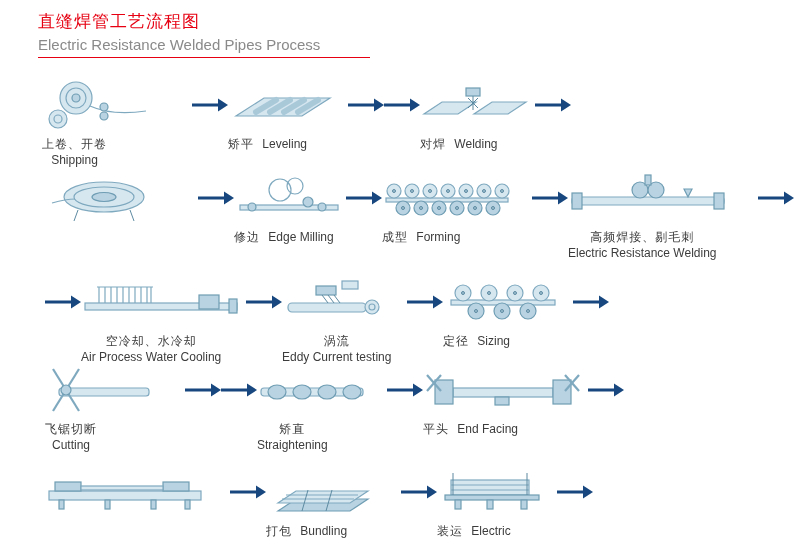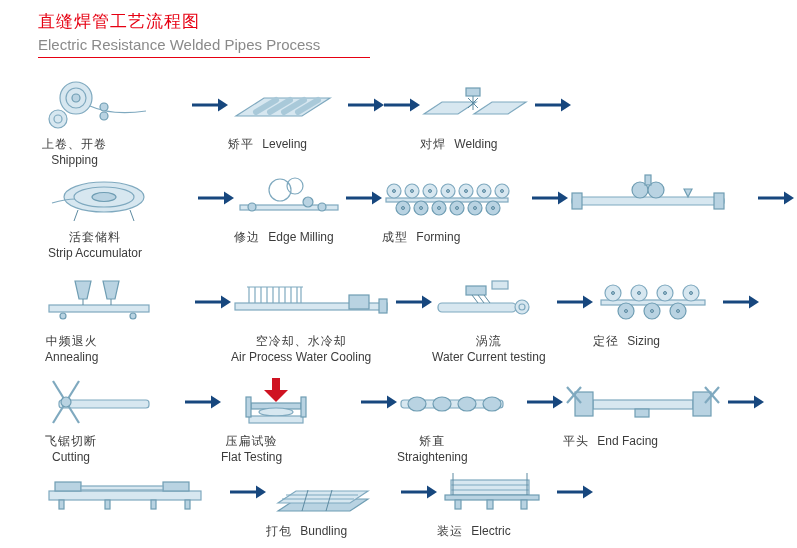--- a/index.html
+++ b/index.html
@@ -7,21 +7,21 @@
           font-family:"Liberation Sans","DejaVu Sans",sans-serif;}
   .header{position:absolute;left:38px;top:10px;}
   .title-zh{color:#e60012;font-size:17px;font-weight:normal;letter-spacing:1px;}
   .title-en{color:#8a8a8a;font-size:15px;margin-top:3px;}
   .title-rule{width:332px;height:1px;background:#e60012;margin-top:4px;}
 
   .row{position:absolute;display:flex;align-items:flex-start;}
   .r1{top:75px;left:42px;}
   .r2{top:168px;left:48px;}
   .r3{top:272px;left:45px;}
-  .r4{top:372px;left:45px;}
+  .r4{top:360px;left:45px;}
   .r5{top:462px;left:45px;}
 
   .step{display:flex;flex-direction:column;align-items:flex-start;flex:none;}
   .art{height:60px;display:flex;align-items:center;justify-content:center;}
   .lbl{font-size:12px;color:#3c3c3c;text-align:center;line-height:1.3;margin-top:2px;white-space:nowrap;}
   .lbl .zh{letter-spacing:1px;}
   .lbl:not(.stack) .zh{margin-right:5px;}
   .lbl.stack .zh,.lbl.stack .en{display:block;}
 
   .arrow{flex:none;margin-top:23px;}
@@ -137,24 +137,20 @@
     <div class="step" style="width:150px">
       <div class="art">
         <svg width="110" height="58" viewBox="0 0 110 58">
           <ellipse class="f" cx="56" cy="28" rx="40" ry="15"></ellipse>
           <ellipse class="ln" cx="56" cy="28" rx="30" ry="10"></ellipse>
           <ellipse class="f2" cx="56" cy="28" rx="12" ry="4.5"></ellipse>
           <path class="ln" d="M4 34 Q18 30 27 30"></path>
           <line class="axl" x1="30" y1="41" x2="26" y2="52"></line>
           <line class="axl" x1="82" y1="41" x2="86" y2="52"></line>
         </svg>
-      </div>
-      <div class="lbl stack">
-        <span class="zh">活套储料</span>
-        <span class="en">Strip Accumulator</span>
       </div>
     </div>
 
     <div class="arrow">
       <svg width="36" height="14" viewBox="0 0 36 14">
           <rect class="a" x="0" y="5.5" width="26" height="3"></rect>
           <polygon class="a" points="26,0.5 36,7 26,13.5"></polygon>
         </svg>
     </div>
 
@@ -236,49 +232,36 @@
         <svg width="160" height="58" viewBox="0 0 160 58">
           <rect class="f" x="4" y="28" width="152" height="8" rx="3"></rect>
           <rect class="f2" x="4" y="24" width="10" height="16"></rect>
           <rect class="f2" x="146" y="24" width="10" height="16"></rect>
           <circle class="f2" cx="72" cy="21" r="8"></circle>
             <circle class="f2" cx="88" cy="21" r="8"></circle>
           <rect class="f2" x="77" y="6" width="6" height="10"></rect>
           <polygon class="f2" points="116,20 124,20 120,28"></polygon>
         </svg>
       </div>
+      <div class="lbl stack">
+        <span class="zh">高频焊接、剔毛刺</span>
+        <span class="en">Electric Resistance Welding</span>
+      </div>
     </div>
 
     <div class="arrow">
       <svg width="36" height="14" viewBox="0 0 36 14">
           <rect class="a" x="0" y="5.5" width="26" height="3"></rect>
           <polygon class="a" points="26,0.5 36,7 26,13.5"></polygon>
         </svg>
     </div>
   </div>
 
   <div class="row r3">
 
-    <div class="step" style="width:150px">
-      <div class="art">
-        <svg width="110" height="58" viewBox="0 0 110 58">
-          <rect class="f" x="4" y="32" width="100" height="7"></rect>
-          <polygon class="f2" points="30,8 46,8 42,26 34,26"></polygon>
-          <polygon class="f2" points="58,8 74,8 70,26 62,26"></polygon>
-          <line class="axl" x1="38" y1="26" x2="38" y2="32"></line>
-          <line class="axl" x1="66" y1="26" x2="66" y2="32"></line>
-          <circle class="f2" cx="18" cy="43" r="3"></circle>
-            <circle class="f2" cx="88" cy="43" r="3"></circle>
-        </svg>
-      </div>
-      <div class="lbl stack">
-        <span class="zh">中频退火</span>
-        <span class="en">Annealing</span>
-      </div>
-    </div>
 
     <div class="arrow">
       <svg width="36" height="14" viewBox="0 0 36 14">
           <rect class="a" x="0" y="5.5" width="26" height="3"></rect>
           <polygon class="a" points="26,0.5 36,7 26,13.5"></polygon>
         </svg>
     </div>
 
     <div class="step" style="width:165px">
       <div class="art">
@@ -320,21 +303,21 @@
             <circle class="ln" cx="90" cy="34" r="3"></circle>
           <rect class="f2" x="34" y="13" width="20" height="9"></rect>
           <line class="axl" x1="40" y1="22" x2="46" y2="30"></line>
           <line class="axl" x1="46" y1="22" x2="52" y2="30"></line>
           <line class="axl" x1="52" y1="22" x2="58" y2="30"></line>
           <rect class="f" x="60" y="8" width="16" height="8"></rect>
         </svg>
       </div>
       <div class="lbl stack">
         <span class="zh">涡流</span>
-        <span class="en">Water Current testing</span>
+        <span class="en">Eddy Current testing</span>
       </div>
     </div>
 
     <div class="arrow">
       <svg width="36" height="14" viewBox="0 0 36 14">
           <rect class="a" x="0" y="5.5" width="26" height="3"></rect>
           <polygon class="a" points="26,0.5 36,7 26,13.5"></polygon>
         </svg>
     </div>
 
@@ -389,37 +372,20 @@
       </div>
     </div>
 
     <div class="arrow">
       <svg width="36" height="14" viewBox="0 0 36 14">
           <rect class="a" x="0" y="5.5" width="26" height="3"></rect>
           <polygon class="a" points="26,0.5 36,7 26,13.5"></polygon>
         </svg>
     </div>
 
-    <div class="step" style="width:140px">
-      <div class="art">
-        <svg width="110" height="58" viewBox="0 0 110 58">
-          <rect class="red" x="51" y="5" width="8" height="12"></rect>
-          <polygon class="red" points="43,17 67,17 55,29"></polygon>
-          <rect class="f2" x="30" y="30" width="50" height="6"></rect>
-          <ellipse class="f" cx="55" cy="39" rx="17" ry="4"></ellipse>
-          <rect class="f" x="28" y="43" width="54" height="7"></rect>
-          <rect class="f2" x="25" y="24" width="5" height="20"></rect>
-          <rect class="f2" x="80" y="24" width="5" height="20"></rect>
-        </svg>
-      </div>
-      <div class="lbl stack">
-        <span class="zh">压扁试验</span>
-        <span class="en">Flat Testing</span>
-      </div>
-    </div>
 
     <div class="arrow">
       <svg width="36" height="14" viewBox="0 0 36 14">
           <rect class="a" x="0" y="5.5" width="26" height="3"></rect>
           <polygon class="a" points="26,0.5 36,7 26,13.5"></polygon>
         </svg>
     </div>
 
     <div class="step" style="width:130px">
       <div class="art">

